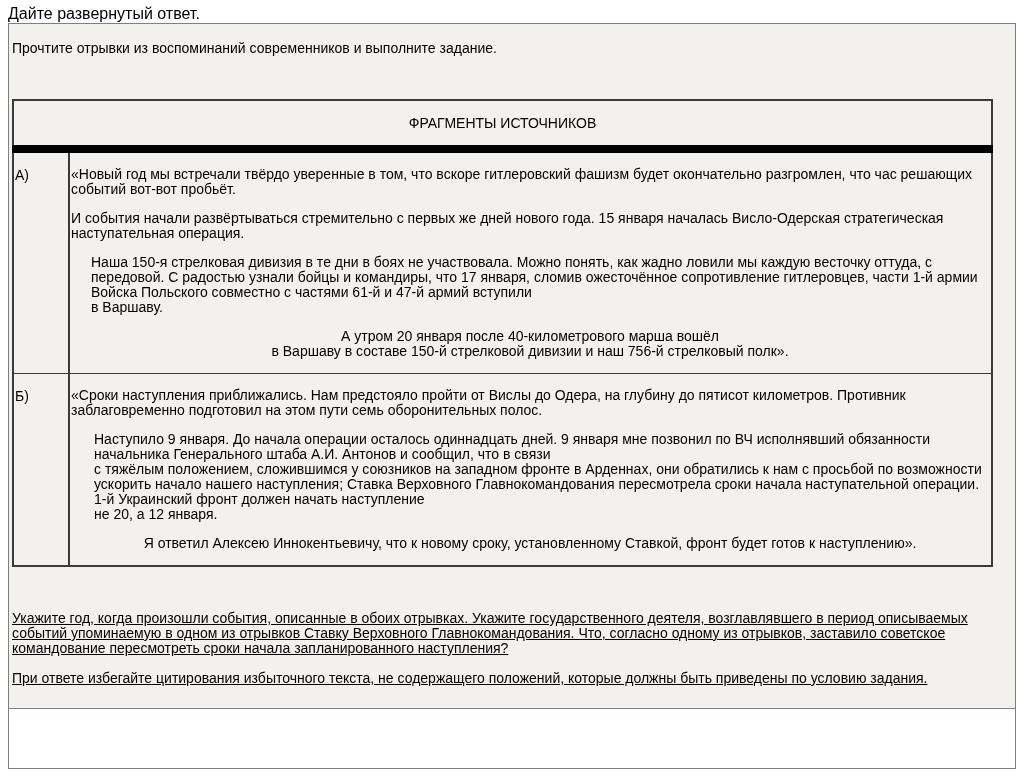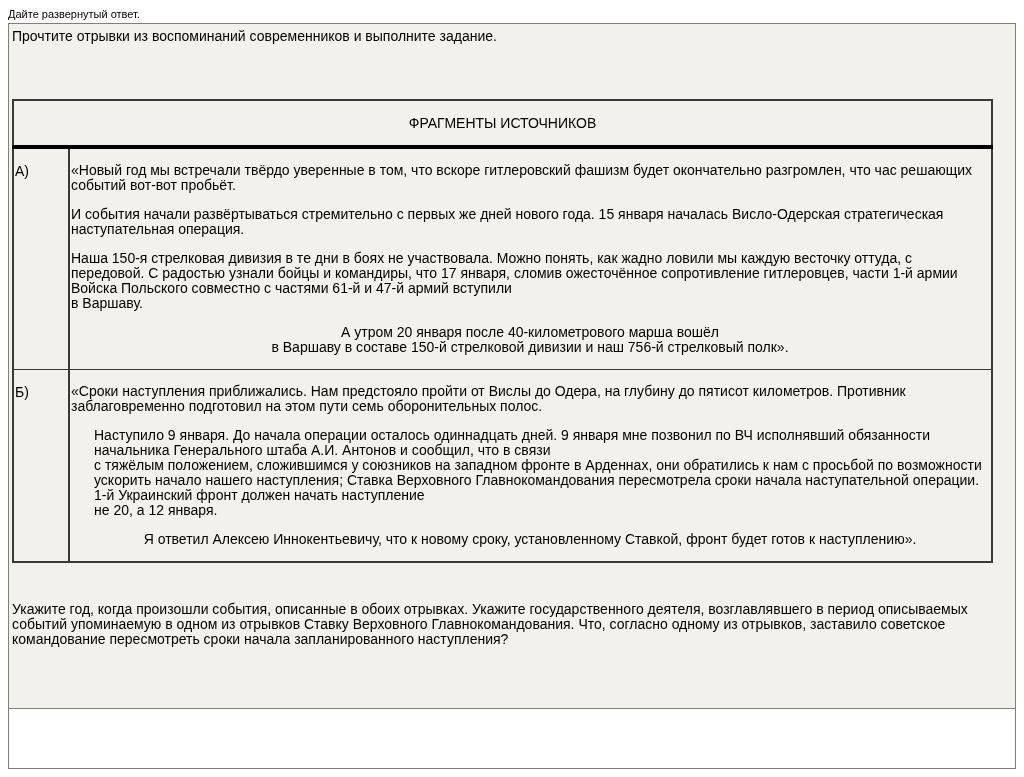--- a/index.html
+++ b/index.html
@@ -13,58 +13,58 @@
     body {
       font-family: "Liberation Sans", sans-serif;
       font-size: 14px;
       color: #000;
       position: relative;
     }
     .instruction {
       position: absolute;
       left: 8px;
       top: 6px;
-      font-size: 11px;
+      font-size: 16px;
       line-height: 16px;
     }
     .panel {
       position: absolute;
       left: 8px;
       top: 23px;
       width: 1006px;
       height: 684px;
       background: #f3f1ed;
       border: 1px solid #7f7f7f;
       border-bottom: 1px solid #7f7f7f;
     }
     .intro {
       position: absolute;
       left: 3px;
-      top: 4px;
+      top: 16px;
       line-height: 16px;
     }
     table.sources {
       position: absolute;
       left: 3px;
       top: 75px;
       width: 981px;
       border-collapse: collapse;
       border: 2px solid #3a3a3a;
     }
     table.sources td, table.sources th {
       border: 1px solid #3a3a3a;
       vertical-align: top;
       padding: 0;
       font-weight: normal;
     }
     table.sources th {
       height: 44px;
       text-align: center;
       vertical-align: middle;
-      border-bottom: 4px solid #000000;
+      border-bottom: 8px solid #000000;
     }
     .label-cell {
       width: 53px;
       padding-top: 14px !important;
       padding-left: 1px !important;
       border-right: 2px solid #3a3a3a !important;
     }
     .text-cell {
       padding: 14px 2px 14px 1px !important;
     }
@@ -75,21 +75,22 @@
     }
     .para:last-child { margin-bottom: 0; text-align: center; }
     .task {
       position: absolute;
       left: 3px;
       top: 578px;
       width: 990px;
       line-height: 15px;
     }
     .task p {
-      margin: 0 0 15px 0;
+      margin: 9px 0 15px 0;
+      text-decoration: underline;
     }
     .answer-box {
       position: absolute;
       left: 8px;
       top: 708px;
       width: 1006px;
       height: 59px;
       background: #ffffff;
       border: 1px solid #7f7f7f;
       border-top: 1px solid #7f7f7f;
@@ -119,39 +120,40 @@
   <table class="sources">
     <tbody>
         <tr>
       <th colspan="2">ФРАГМЕНТЫ ИСТОЧНИКОВ</th>
     </tr>
     <tr class="row-a">
       <td class="label-cell">А)</td>
       <td class="text-cell">
         <p class="para">«Новый год мы встречали твёрдо уверенные в том, что вскоре гитлеровский фашизм будет окончательно разгромлен, что час решающих событий вот-вот пробьёт.</p>
         <p class="para">И события начали развёртываться стремительно с первых же дней нового года. 15 января началась Висло-Одерская стратегическая наступательная операция.</p>
-        <p class="para" style="white-space: pre-line;">Наша 150-я стрелковая дивизия в те дни в боях не участвовала. Можно понять, как жадно ловили мы каждую весточку оттуда, с передовой. С радостью узнали бойцы и командиры, что 17 января, сломив ожесточённое сопротивление гитлеровцев, части 1-й армии Войска Польского совместно с частями 61-й и 47-й армий вступили
+        <p class="para" style="white-space: pre-line; margin-left: 20px;">Наша 150-я стрелковая дивизия в те дни в боях не участвовала. Можно понять, как жадно ловили мы каждую весточку оттуда, с передовой. С радостью узнали бойцы и командиры, что 17 января, сломив ожесточённое сопротивление гитлеровцев, части 1-й армии Войска Польского совместно с частями 61-й и 47-й армий вступили
 в Варшаву.</p>
         <p class="para" style="white-space: pre-line;">А утром 20 января после 40-километрового марша вошёл
 в Варшаву в составе 150-й стрелковой дивизии и наш 756-й стрелковый полк».</p>
       </td>
     </tr>
     <tr class="row-b">
       <td class="label-cell">Б)</td>
       <td class="text-cell">
         <p class="para">«Сроки наступления приближались. Нам предстояло пройти от Вислы до Одера, на глубину до пятисот километров. Противник заблаговременно подготовил на этом пути семь оборонительных полос.</p>
         <p class="para" style="white-space: pre-line; margin-left: 23px;">Наступило 9 января. До начала операции осталось одиннадцать дней. 9 января мне позвонил по ВЧ исполнявший обязанности начальника Генерального штаба А.И. Антонов и сообщил, что в связи
 с тяжёлым положением, сложившимся у союзников на западном фронте в Арденнах, они обратились к нам с просьбой по возможности ускорить начало нашего наступления; Ставка Верховного Главнокомандования пересмотрела сроки начала наступательной операции. 1-й Украинский фронт должен начать наступление
 не 20, а 12 января.</p>
         <p class="para">Я ответил Алексею Иннокентьевичу, что к новому сроку, установленному Ставкой, фронт будет готов к наступлению».</p>
       </td>
     </tr>
   </tbody>
     </table>
 
   <div class="task">
     <p>Укажите год, когда произошли события, описанные в обоих отрывках. Укажите государственного деятеля, возглавлявшего в период описываемых событий упоминаемую в одном из отрывков Ставку Верховного Главнокомандования. Что, согласно одному из отрывков, заставило советское командование пересмотреть сроки начала запланированного наступления?</p>
+    <p>При ответе избегайте цитирования избыточного текста, не содержащего положений, которые должны быть приведены по условию задания.</p>
   </div>
 </div>
 
 <div class="answer-box">
   <textarea style=""></textarea>
 </div>
 
 </body></html>

